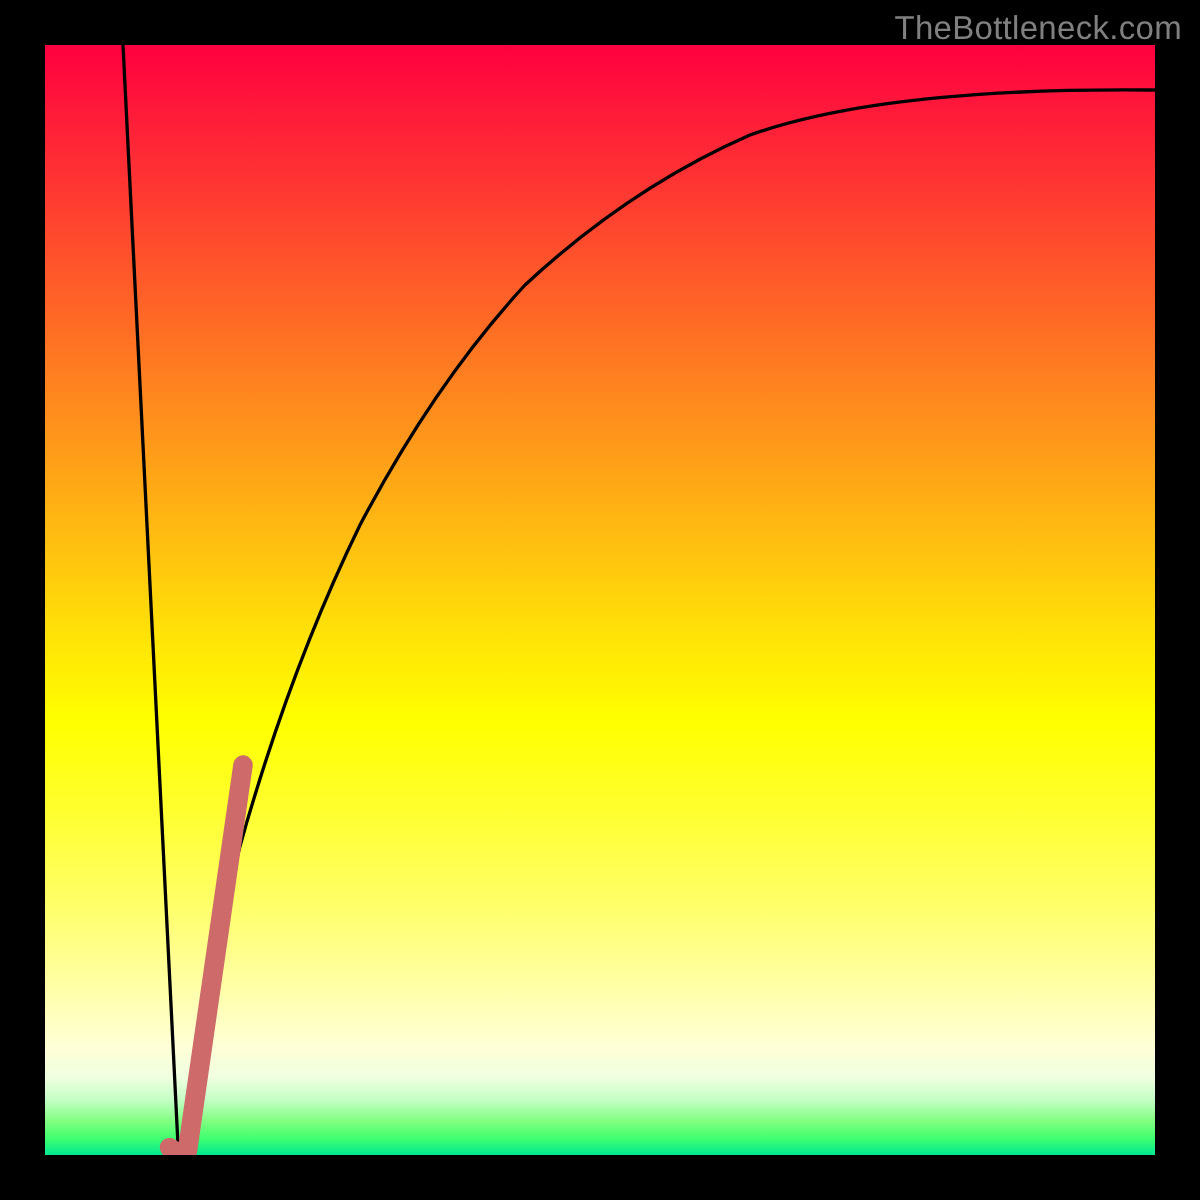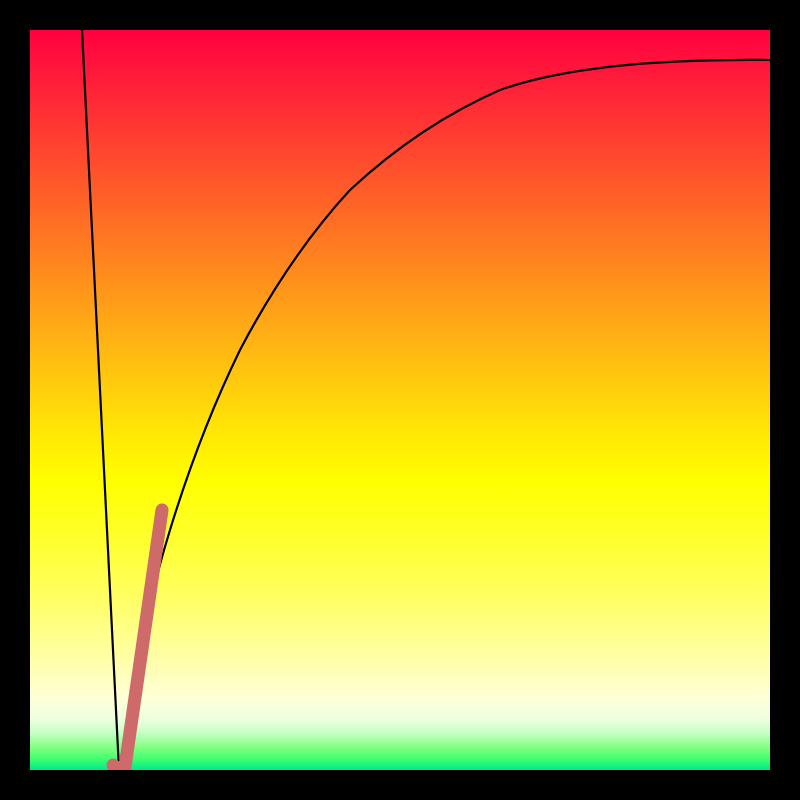--- a/index.html
+++ b/index.html
@@ -84,13 +84,14 @@
                Q 260 225 320 160
                Q 390 95 470 60
                Q 560 28 740 30" fill="none" stroke="#000" stroke-width="2.2"></path>
 
       <path d="M 83 735
                Q 88 740 95 737
                L 132 480" fill="none" stroke="#cf6a6a" stroke-width="13" stroke-linecap="round" stroke-linejoin="round"></path>
     </svg>
   </div>
 
+  <div class="watermark">TheBottleneck.com</div>
 </div>
 
 </body></html>

